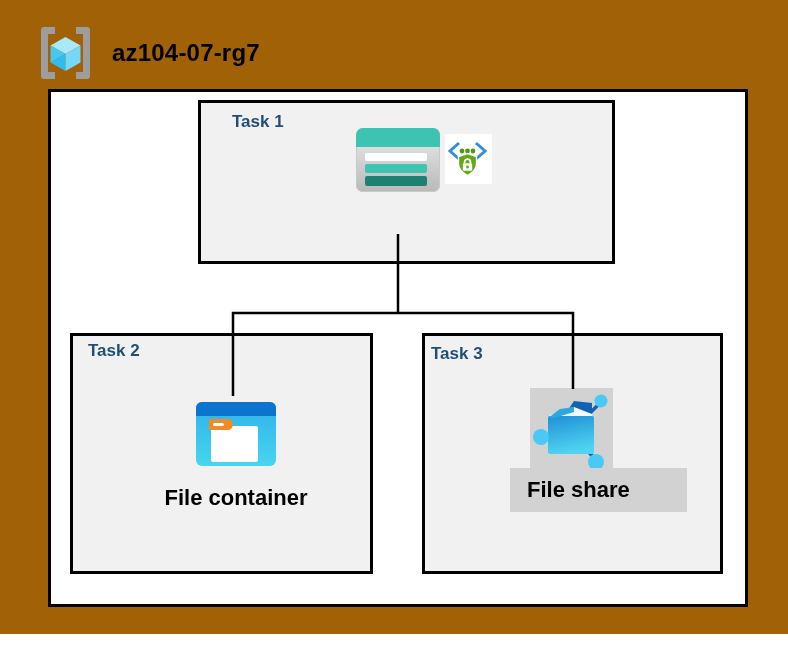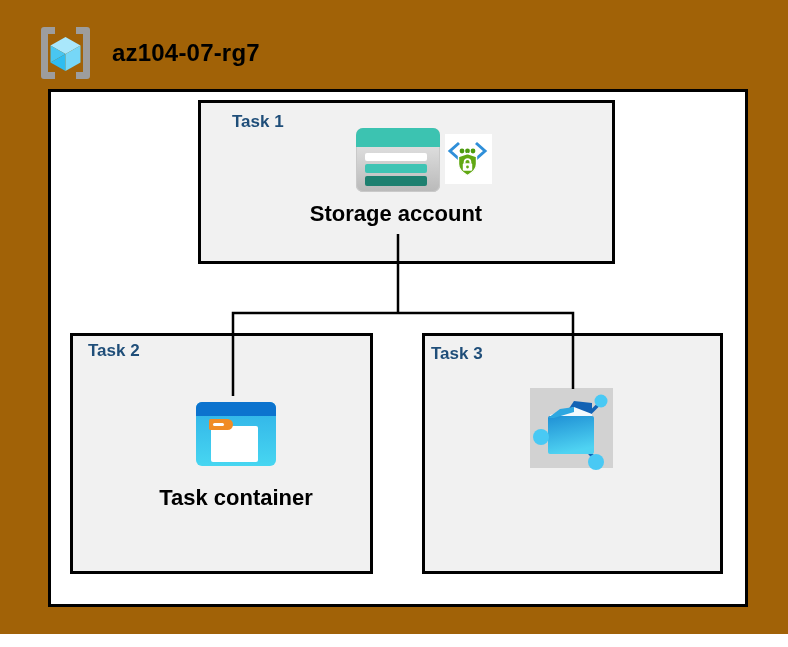--- a/index.html
+++ b/index.html
@@ -99,35 +99,34 @@
       <polyline points="31,9 40,17 31,25" fill="none" stroke="#2f8fd9" stroke-width="3"></polyline>
       <circle cx="17" cy="17" r="2.4" fill="#4c9b0f"></circle>
       <circle cx="22.5" cy="17" r="2.4" fill="#4c9b0f"></circle>
       <circle cx="28" cy="17" r="2.4" fill="#4c9b0f"></circle>
       <path d="M22.5 19.5 L31.5 22.5 V30 C31.5 36 27 39 22.5 41.5 C18 39 13.5 36 13.5 30 V22.5 Z" fill="#61a813" stroke="#ffffff" stroke-width="1.4"></path>
       <path d="M19.6 29.5 V28 A2.9 2.9 0 0 1 25.4 28 V29.5" fill="none" stroke="#ffffff" stroke-width="1.8"></path>
       <rect x="17.8" y="29.2" width="9.4" height="7.6" rx="1.2" fill="#ffffff"></rect>
       <circle cx="22.5" cy="33" r="1.4" fill="#61a813"></circle>
     </svg>
 
-    <div class="node-label">Storage account</div>
   </div>
 
   <div class="task-box task2">
     <span class="task-label">Task 2</span>
 
     <div class="blob-icon">
       <div class="bar"></div>
       <div class="folder"></div>
       <div class="tab">
         <div class="tab-dash"></div>
       </div>
     </div>
 
-    <div class="node-label">Task container</div>
+    <div class="node-label">File container</div>
   </div>
 
   <div class="task-box task3">
     <span class="task-label">Task 3</span>
 
     <div class="fs-backdrop"></div>
     <svg class="fs-icon" viewBox="0 0 83 84">
       <defs>
         <linearGradient id="fsgrad" x1="0" y1="0" x2="0.25" y2="1">
           <stop offset="0" stop-color="#1f90d5"></stop>
@@ -139,20 +138,23 @@
       <line x1="66" y1="72" x2="55" y2="60" stroke="#1262b4" stroke-width="3.5"></line>
       <path d="M44 13 L62 15 L62 30 L38 22 Z" fill="#1262b4"></path>
       <path d="M20 27 L44 19 L62 26 L62 31 L20 31 Z" fill="#f2f9fd"></path>
       <rect x="18" y="28" width="46" height="38" rx="2" fill="url(#fsgrad)"></rect>
       <path d="M18 30 L30 21 L44 19 L44 24 L24 30 Z" fill="#2ea7e0"></path>
       <circle cx="71" cy="13" r="6.5" fill="#49c9f4"></circle>
       <circle cx="11" cy="49" r="8" fill="#49c9f4"></circle>
       <circle cx="66" cy="74" r="8" fill="#49c9f4"></circle>
     </svg>
 
+    <div class="fs-label-box">
+      <span class="node-label">File share</span>
+    </div>
   </div>
 
   <svg class="connectors" viewBox="0 0 788 647">
     <path d="M398 234 V314" fill="none" stroke="#000" stroke-width="2.5"></path>
     <path d="M233 396 V313 H573 V389" fill="none" stroke="#000" stroke-width="2.5"></path>
   </svg>
 
 </div>
 
 </body></html>

